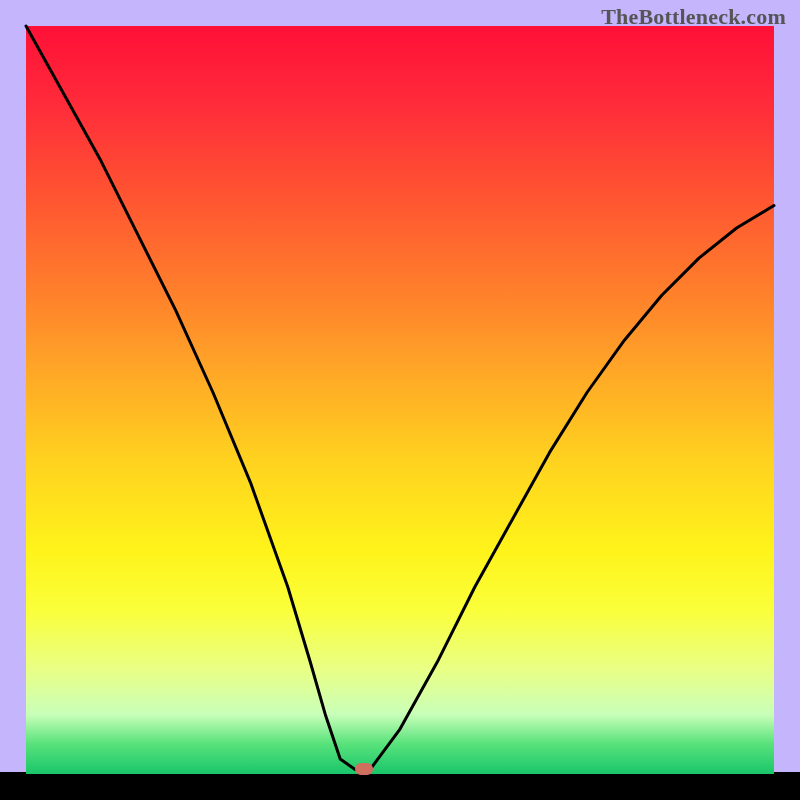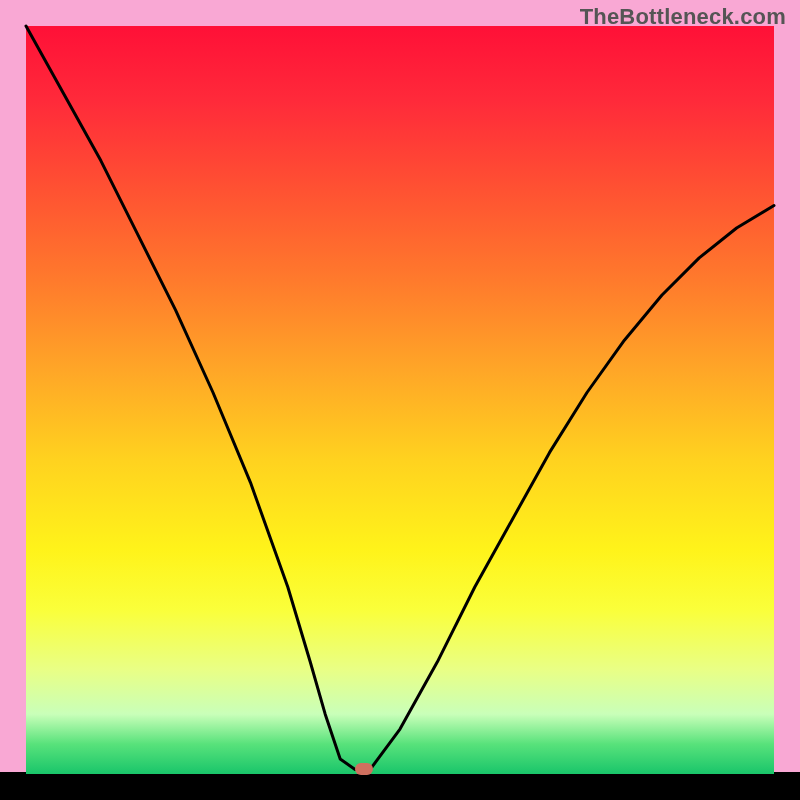--- a/index.html
+++ b/index.html
@@ -8,21 +8,22 @@
     width: 800px;
     height: 800px;
     background: #000;
     font-family: Arial, Helvetica, sans-serif;
     overflow: hidden;
   }
   .frame {
     position: relative;
     width: 800px;
     height: 772px;
-    background: #f9a8d4;
+    background: #c4b5fd;
+    font-family: Liberation Serif, serif;
   }
   .watermark {
     position: absolute;
     top: 4px;
     right: 14px;
     color: #555;
     font-size: 22px;
     font-weight: 600;
     letter-spacing: 0.2px;
     user-select: none;

